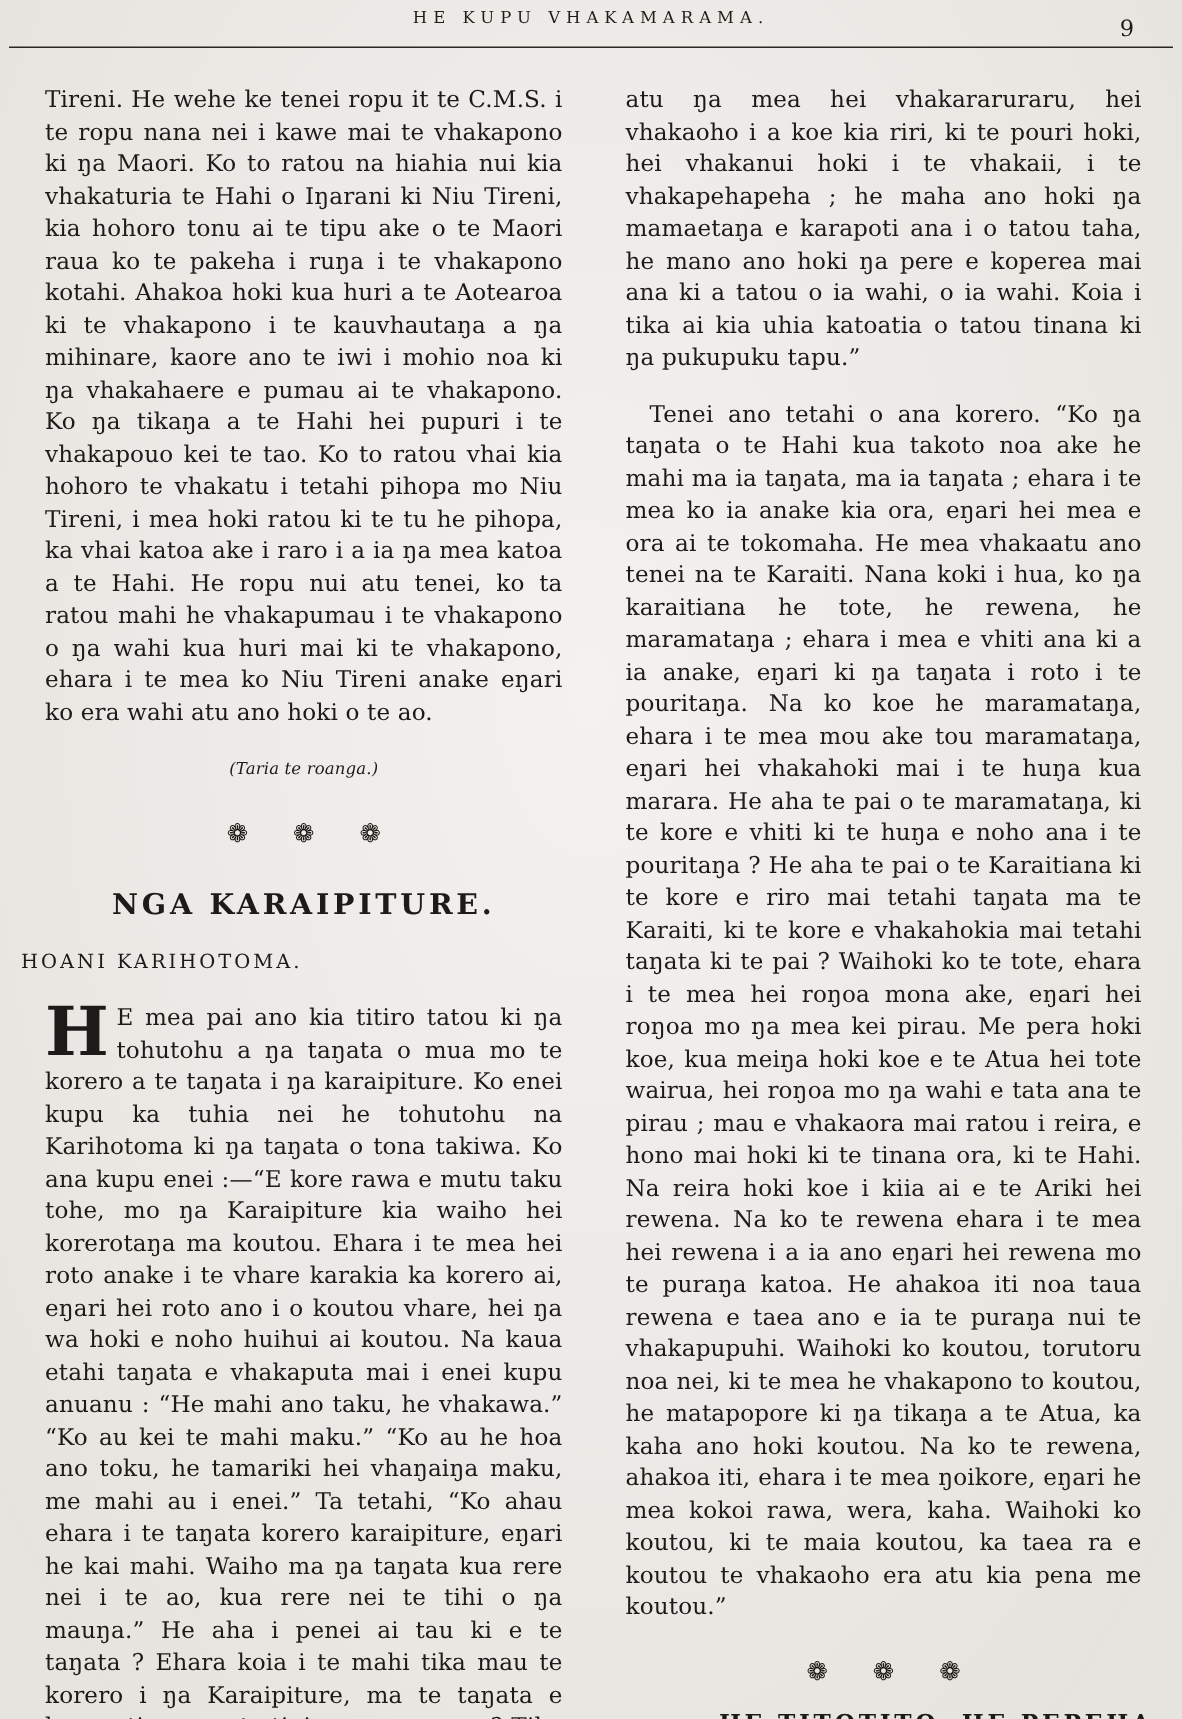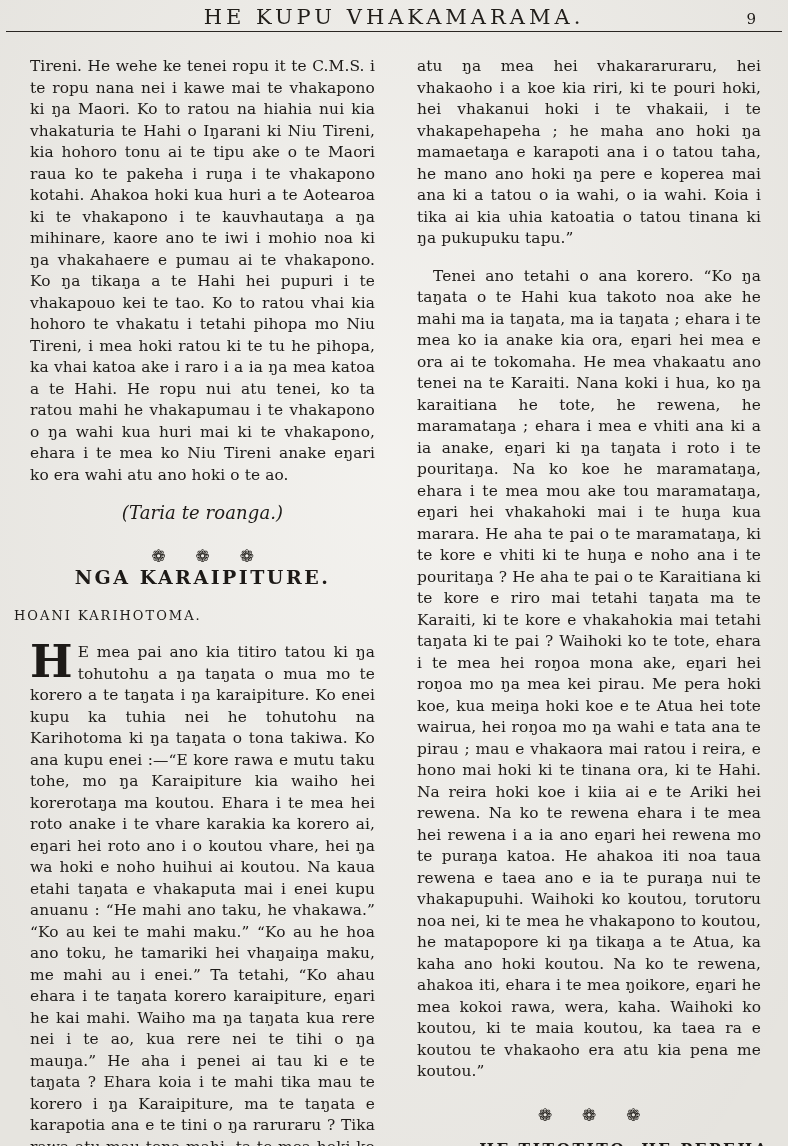--- a/index.html
+++ b/index.html
@@ -17,21 +17,21 @@
       radial-gradient(ellipse at 50% 40%, rgba(255,255,255,0.35), rgba(0,0,0,0.03) 90%),
       #edebe6;
   }
   
   .masthead{
     position:absolute;top:2px;left:0;width:788px;height:26px;
   }
   .masthead-title{
     position:absolute;left:0;right:0;top:3px;
     text-align:center;
-    font-size:21px;letter-spacing:4px;
+    font-size:11px;letter-spacing:4px;
     color:#201d19;
   }
   .masthead-page{
     position:absolute;right:32px;top:8px;
     font-size:15px;
   }
   .masthead-rule{
     position:absolute;left:6px;right:6px;top:29px;
     border-top:1.5px solid #2a2622;
   }
@@ -42,37 +42,38 @@
     text-align:justify;
     letter-spacing:0.1px;
   }
   .col-left{left:14px;width:377px;}
   .col-right{left:401px;width:376px;}
   p{margin:16px;}
   .indent{text-indent:16px;}
   .continued-note{
     text-align:center;
     font-style:italic;
-    font-size:18px;
+    font-size:11px;
     margin-top:14px;
   }
   .ornament-row{
     text-align:center;
     margin-top:22px;
     font-family:"DejaVu Sans",sans-serif;
     font-size:17px;
     letter-spacing:30px;
     text-indent:30px;
     color:#16130f;
   }
   .article-title{
     text-align:center;
     font-weight:bold;
     font-size:19px;
     letter-spacing:2.5px;
+    margin-top:26px;
   }
   .article-byline{
     font-size:13px;
     letter-spacing:2px;
     margin-top:16px;
   }
   .body-start{margin-top:16px;}
   .dropcap{
     float:left;
     font-size:45px;

